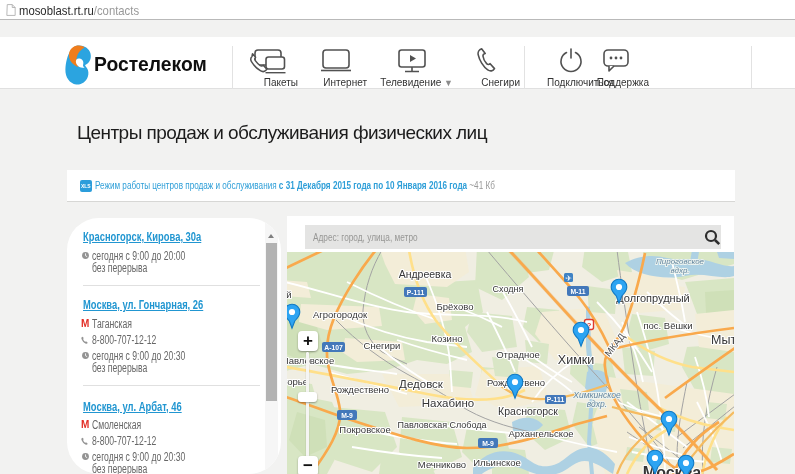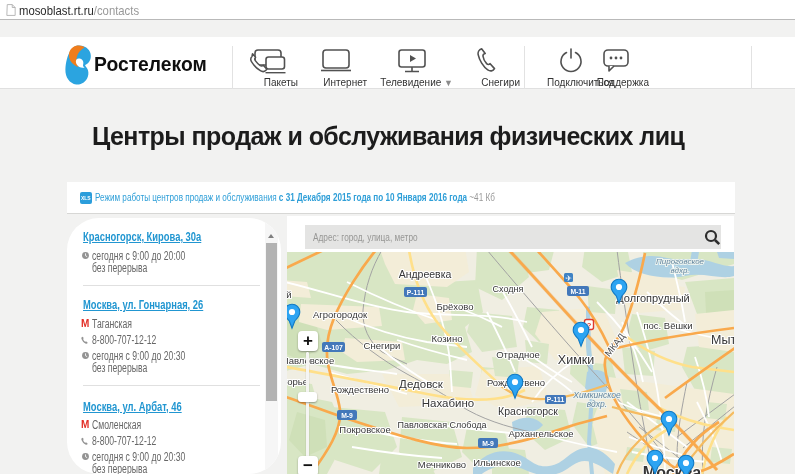--- a/index.html
+++ b/index.html
@@ -14,24 +14,24 @@
 
 
 .header { position:absolute; left:0; top:21px; width:795px; height:52px; background:#fff; border-bottom:1px solid #e0e0e0;margin-top:16px; }
 .brand { position:absolute; left:94px; top:17px; font-size:19.3px; font-weight:bold; color:#0f0f0f; }
 .navsep { position:absolute; top:9px; height:43px; width:1px; background:#e2e2e2; }
 .navitem { position:absolute; top:11px; text-align:right; }
 .navitem .ic { height:25px; display:flex; align-items:center; justify-content:center; }
 .navitem .lbl { font-size:10px; color:#333; margin-top:4px; white-space:nowrap; }
 
 
-h1 { position:absolute; left:92px; top:122px; font-size:25px; color:#1c1c1c; font-weight:bold; letter-spacing:-0.55px; }
-
-
-.infobar { position:absolute; left:67px; top:182px; width:668px; height:32px; background:#fff; border-bottom:1px solid #d7d7d5; font-size:11px;padding-left:18px; }
+h1 { position:absolute; left:77px; top:122px; font-size:19px; color:#1c1c1c; font-weight:normal; letter-spacing:-0.55px; }
+
+
+.infobar { position:absolute; left:67px; top:170px; width:668px; height:32px; background:#fff; border-bottom:1px solid #d7d7d5; font-size:11px;padding-left:18px; }
 .infobar .xls { position:absolute; left:13px; top:10px; width:11.5px; height:11.5px; background:#2b9ddb; border-radius:2px; color:#fff; font-size:5px; font-weight:bold; text-align:center; line-height:12px; }
 .infobar .t { position:absolute; left:28px; top:9px; color:#2f9fd8; white-space:nowrap; transform:scaleX(0.74); transform-origin:0 0; }
 .infobar .t b { font-weight:bold; }
 .infobar .t .sz { color:#999; }
 
 
 .sidebar { position:absolute; left:67px; top:218px; width:214px; height:256px; background:#fff; overflow:hidden;border-radius:32px; }
 .sb-in { position:absolute; left:0; top:0; width:214px; }
 .sb-title { position:absolute; left:16px; color:#2196d1; font-weight:bold; font-size:12.5px; text-decoration:underline; transform:scaleX(0.75); transform-origin:0 0; white-space:nowrap; }
 .sb-row { position:absolute; left:25px; font-size:12px; line-height:12.3px; color:#666; transform:scaleX(0.72); transform-origin:0 0; white-space:nowrap; }

